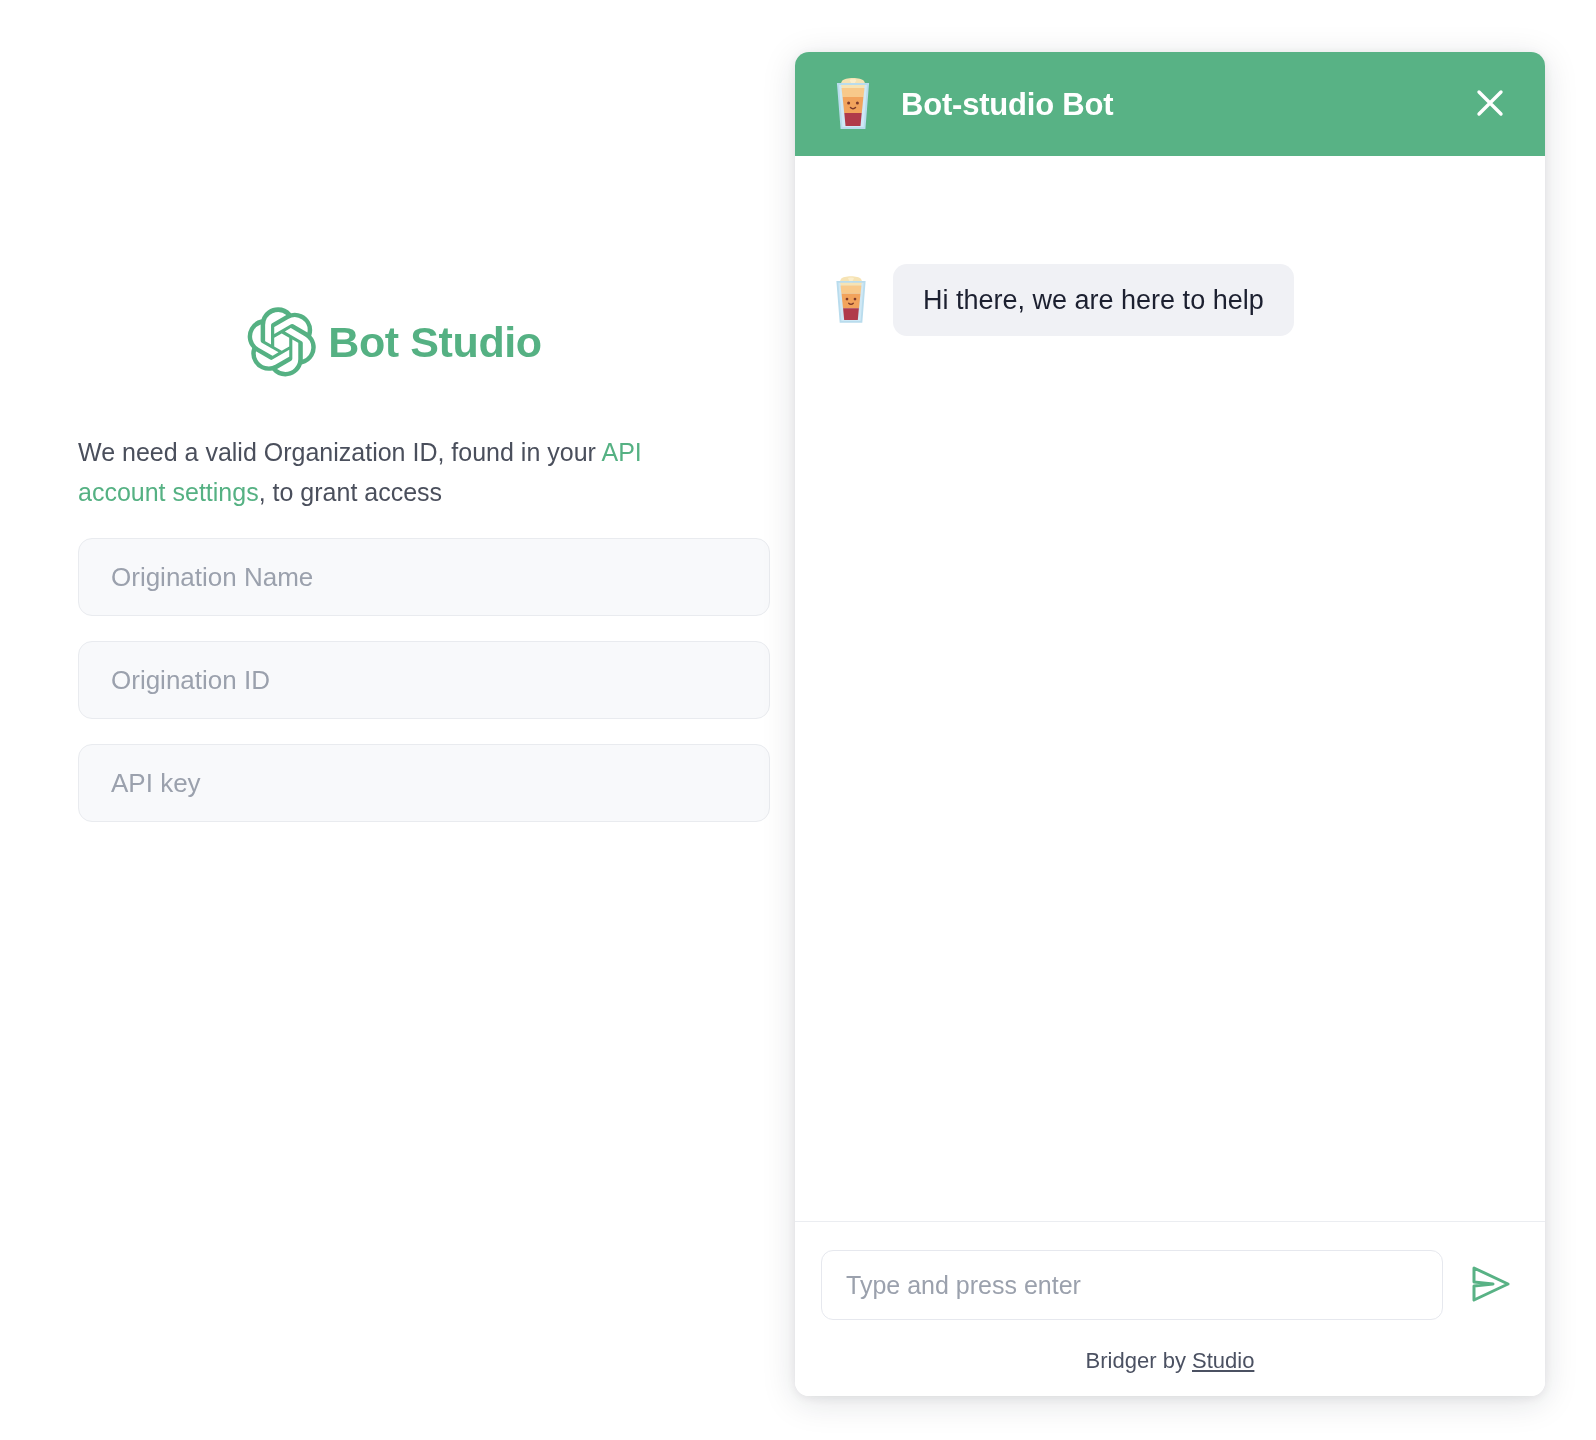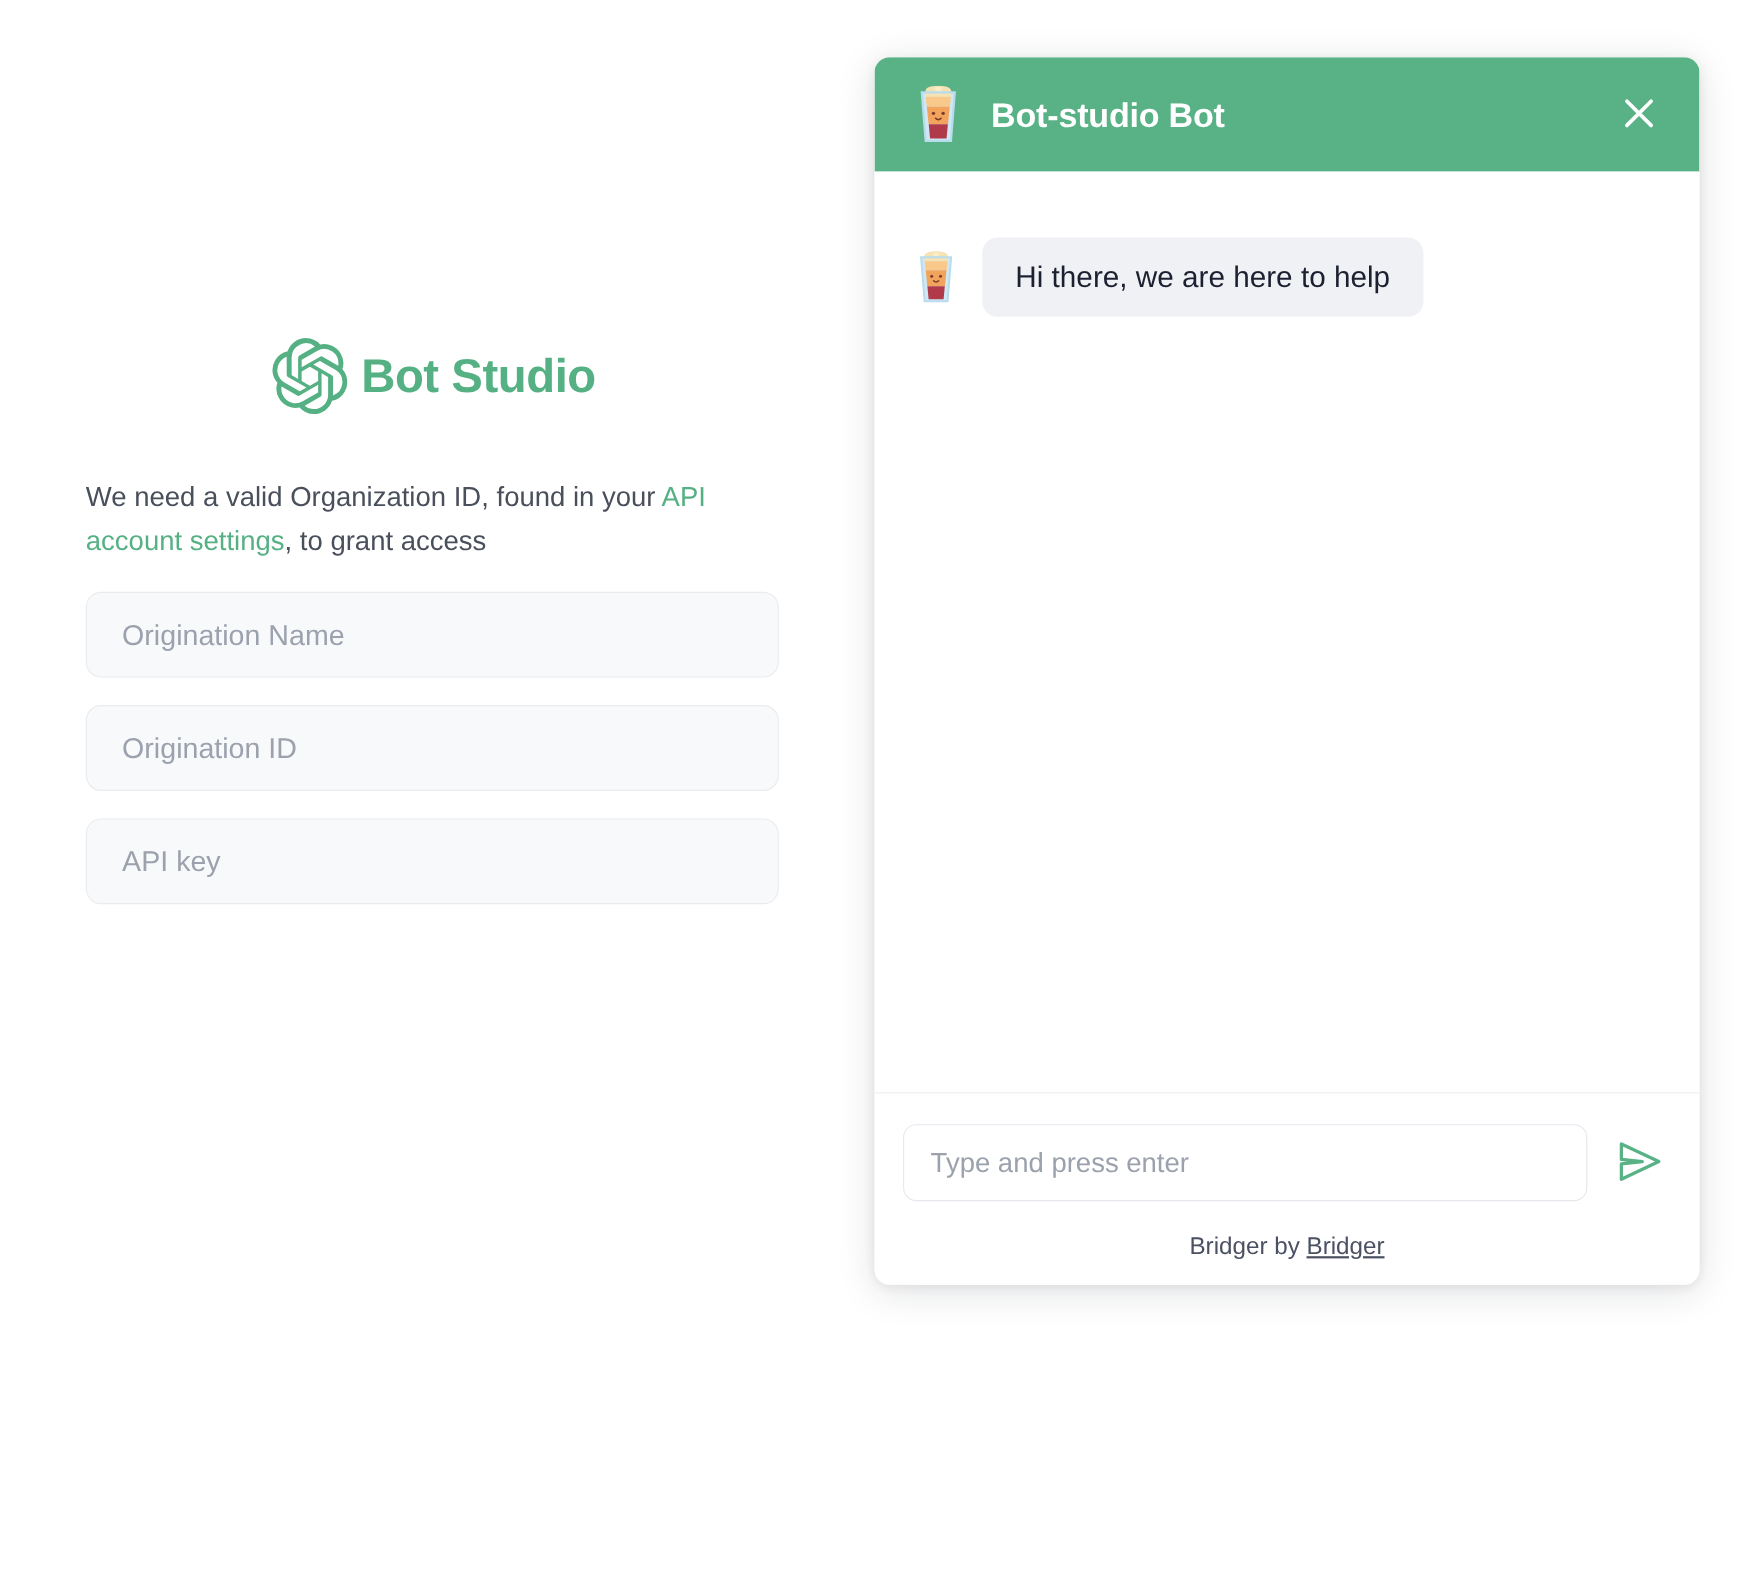--- a/index.html
+++ b/index.html
@@ -65,21 +65,21 @@
   }
 
   .helper-link {
     color: #55b183;
     text-decoration: none;
     cursor: pointer;
   }
 
   .field {
     display: block;
-    width: 630px;
+    width: 692px;
     height: 78px;
     border: 1.5px solid #e9ebef;
     border-radius: 14px;
     background: #f8f9fb;
     padding: 0 32px;
     font-family: "Liberation Sans", sans-serif;
     font-size: 26px;
     color: #3c4150;
     margin-bottom: 25px;
     outline: none;
@@ -101,28 +101,29 @@
     cursor: pointer;
     letter-spacing: 0.1px;
   }
 
   
   .chat-widget {
     position: absolute;
     left: 795px;
     top: 52px;
     width: 750px;
-    height: 1116px;
+    height: 1344px;
     background: #ffffff;
     border-radius: 14px;
     box-shadow: 0 6px 34px rgba(25, 32, 48, 0.13),
                 0 2px 10px rgba(25, 32, 48, 0.07);
     display: flex;
     flex-direction: column;
     overflow: hidden;
+    gap: 48px;
   }
 
   .chat-header {
     flex: 0 0 auto;
     height: 104px;
     background: #58b285;
     display: flex;
     align-items: center;
     padding: 0 34px 0 36px;
     gap: 26px;
@@ -321,18 +322,18 @@
         <input class="composer-input" type="text" placeholder="Type and press enter" style="">
         <button class="send-btn">
           <span>
             <svg width="44" height="40" viewBox="0 0 44 40" xmlns="http://www.w3.org/2000/svg" aria-hidden="true">
               <path d="M5 4 L39 20 L5 36 L5 22 L24 20 L5 18 Z" fill="none" stroke="#58b285" stroke-width="3" stroke-linejoin="round" stroke-linecap="round"></path>
             </svg>
           </span>
         </button>
       </div>
       <div class="powered">
-        <span>Bridger by </span><a class="powered-link">Bridger</a>
+        <span>Bridger by </span><a class="powered-link">Studio</a>
       </div>
     </div>
 
   </div>
 </div>
 
 </body></html>

